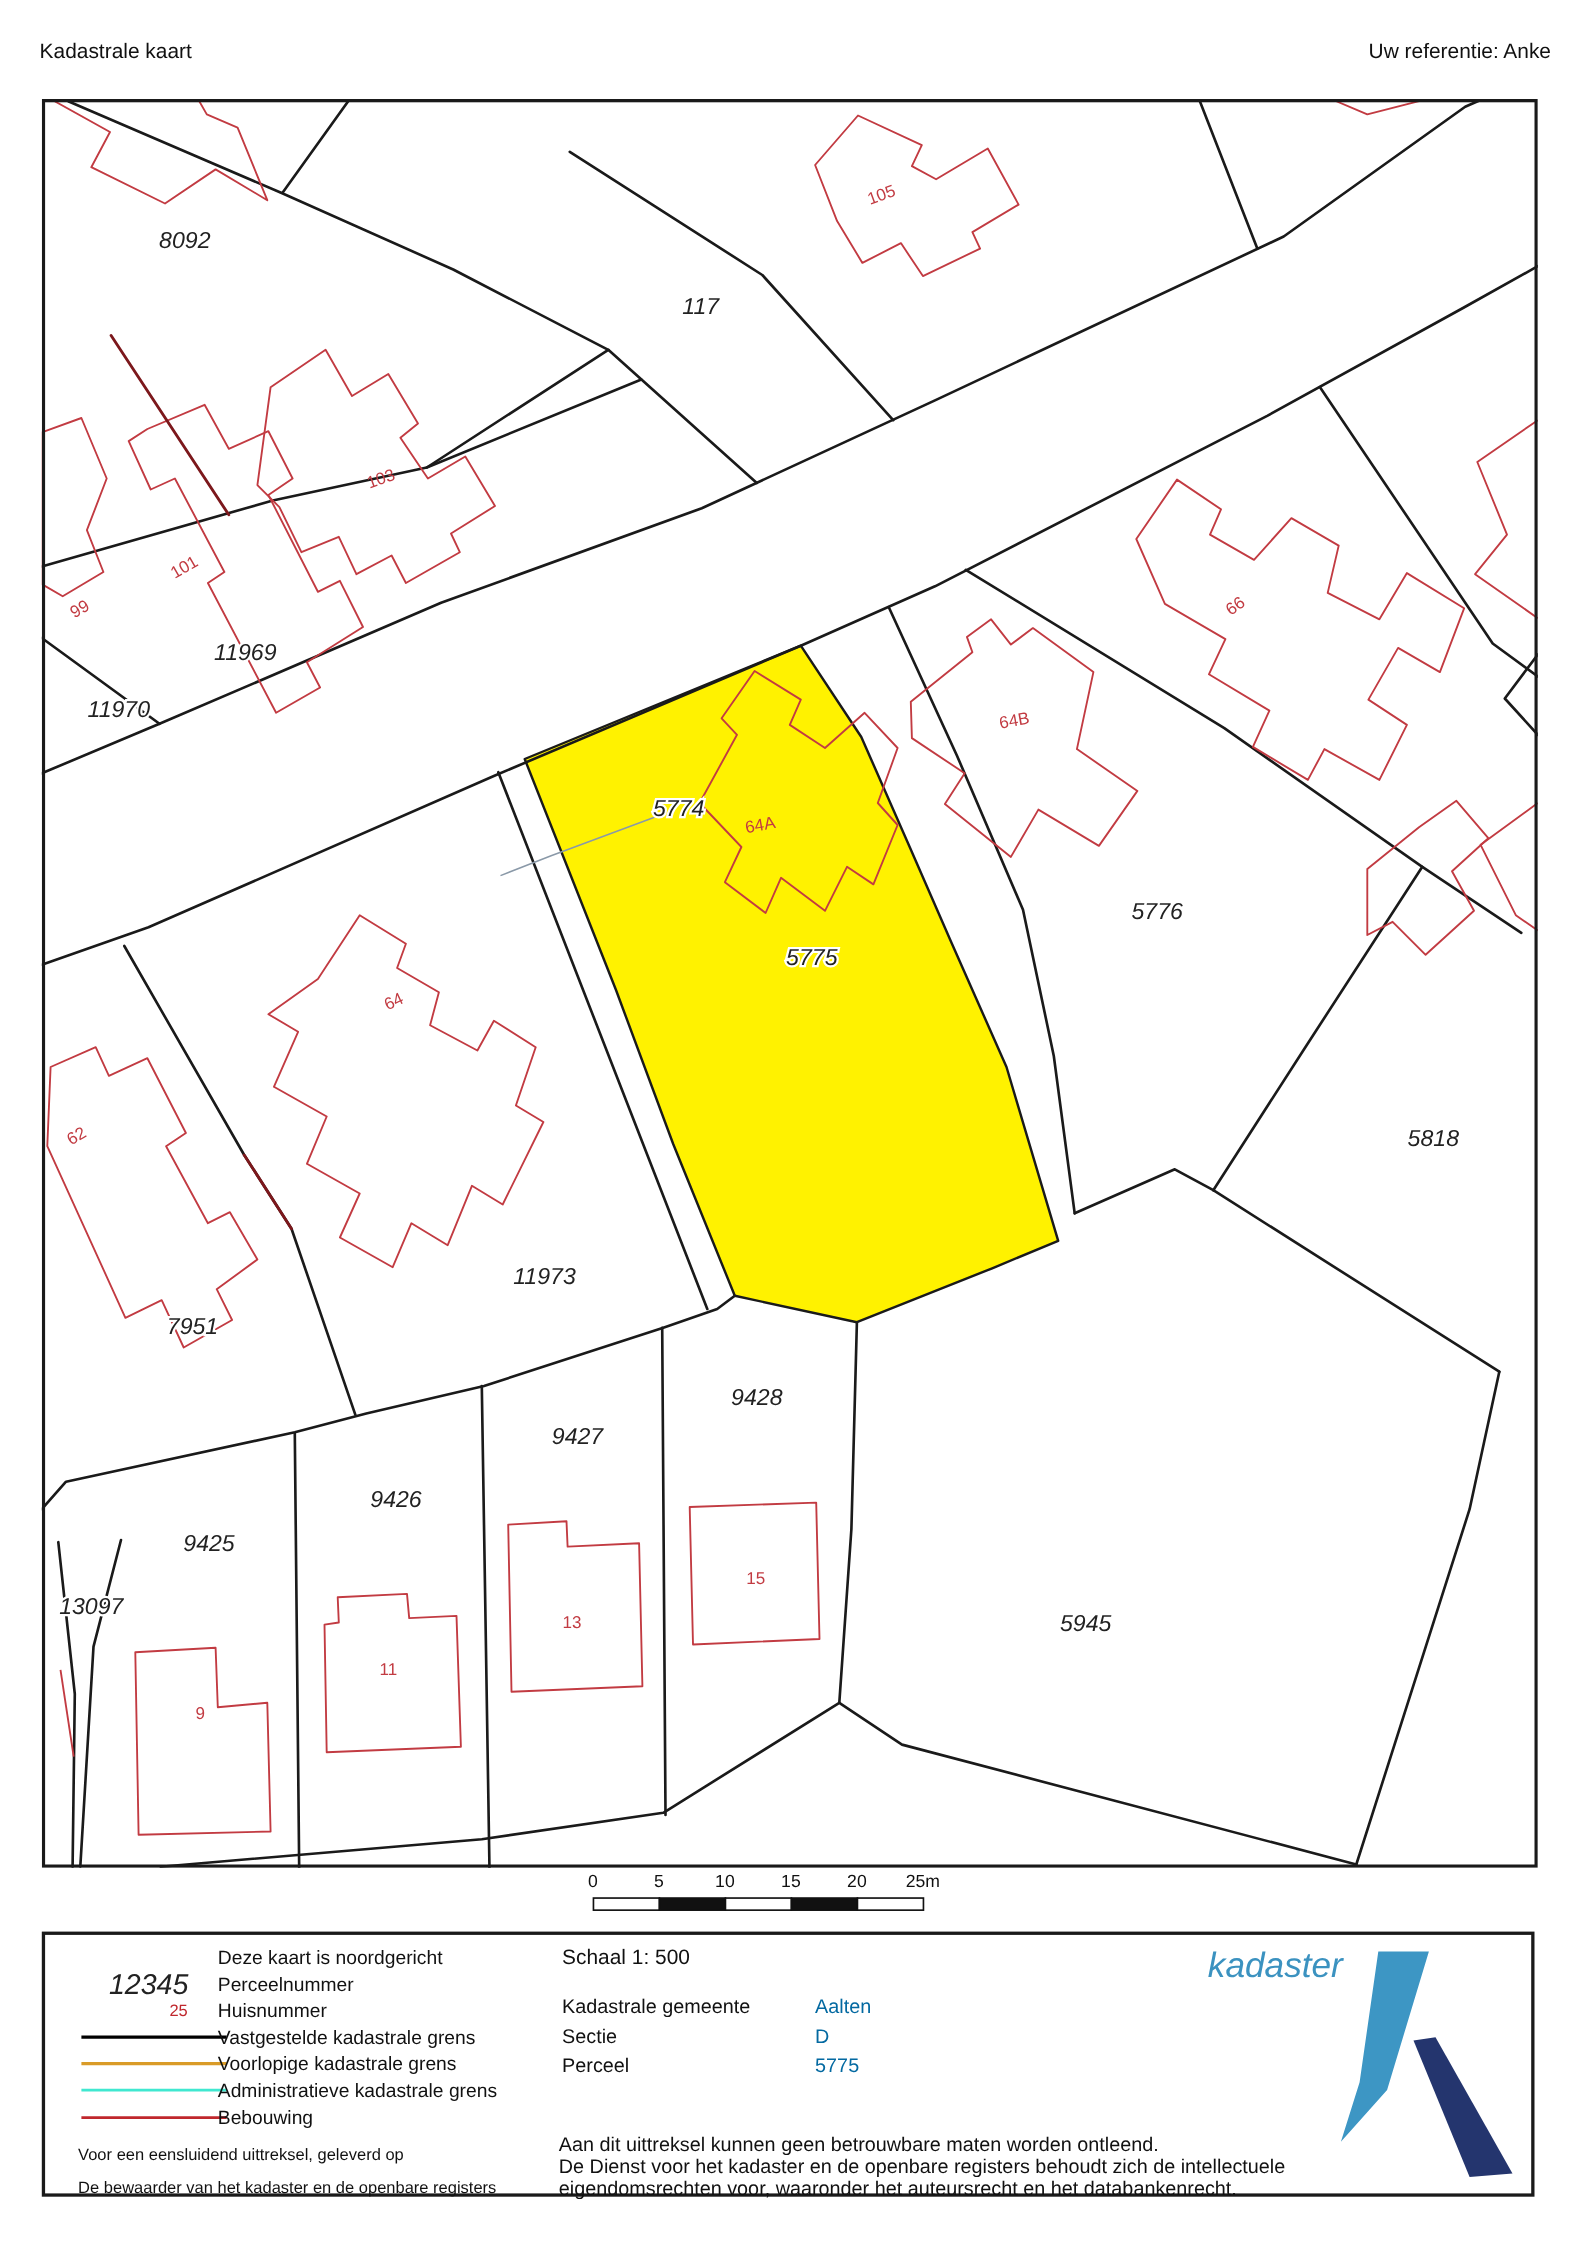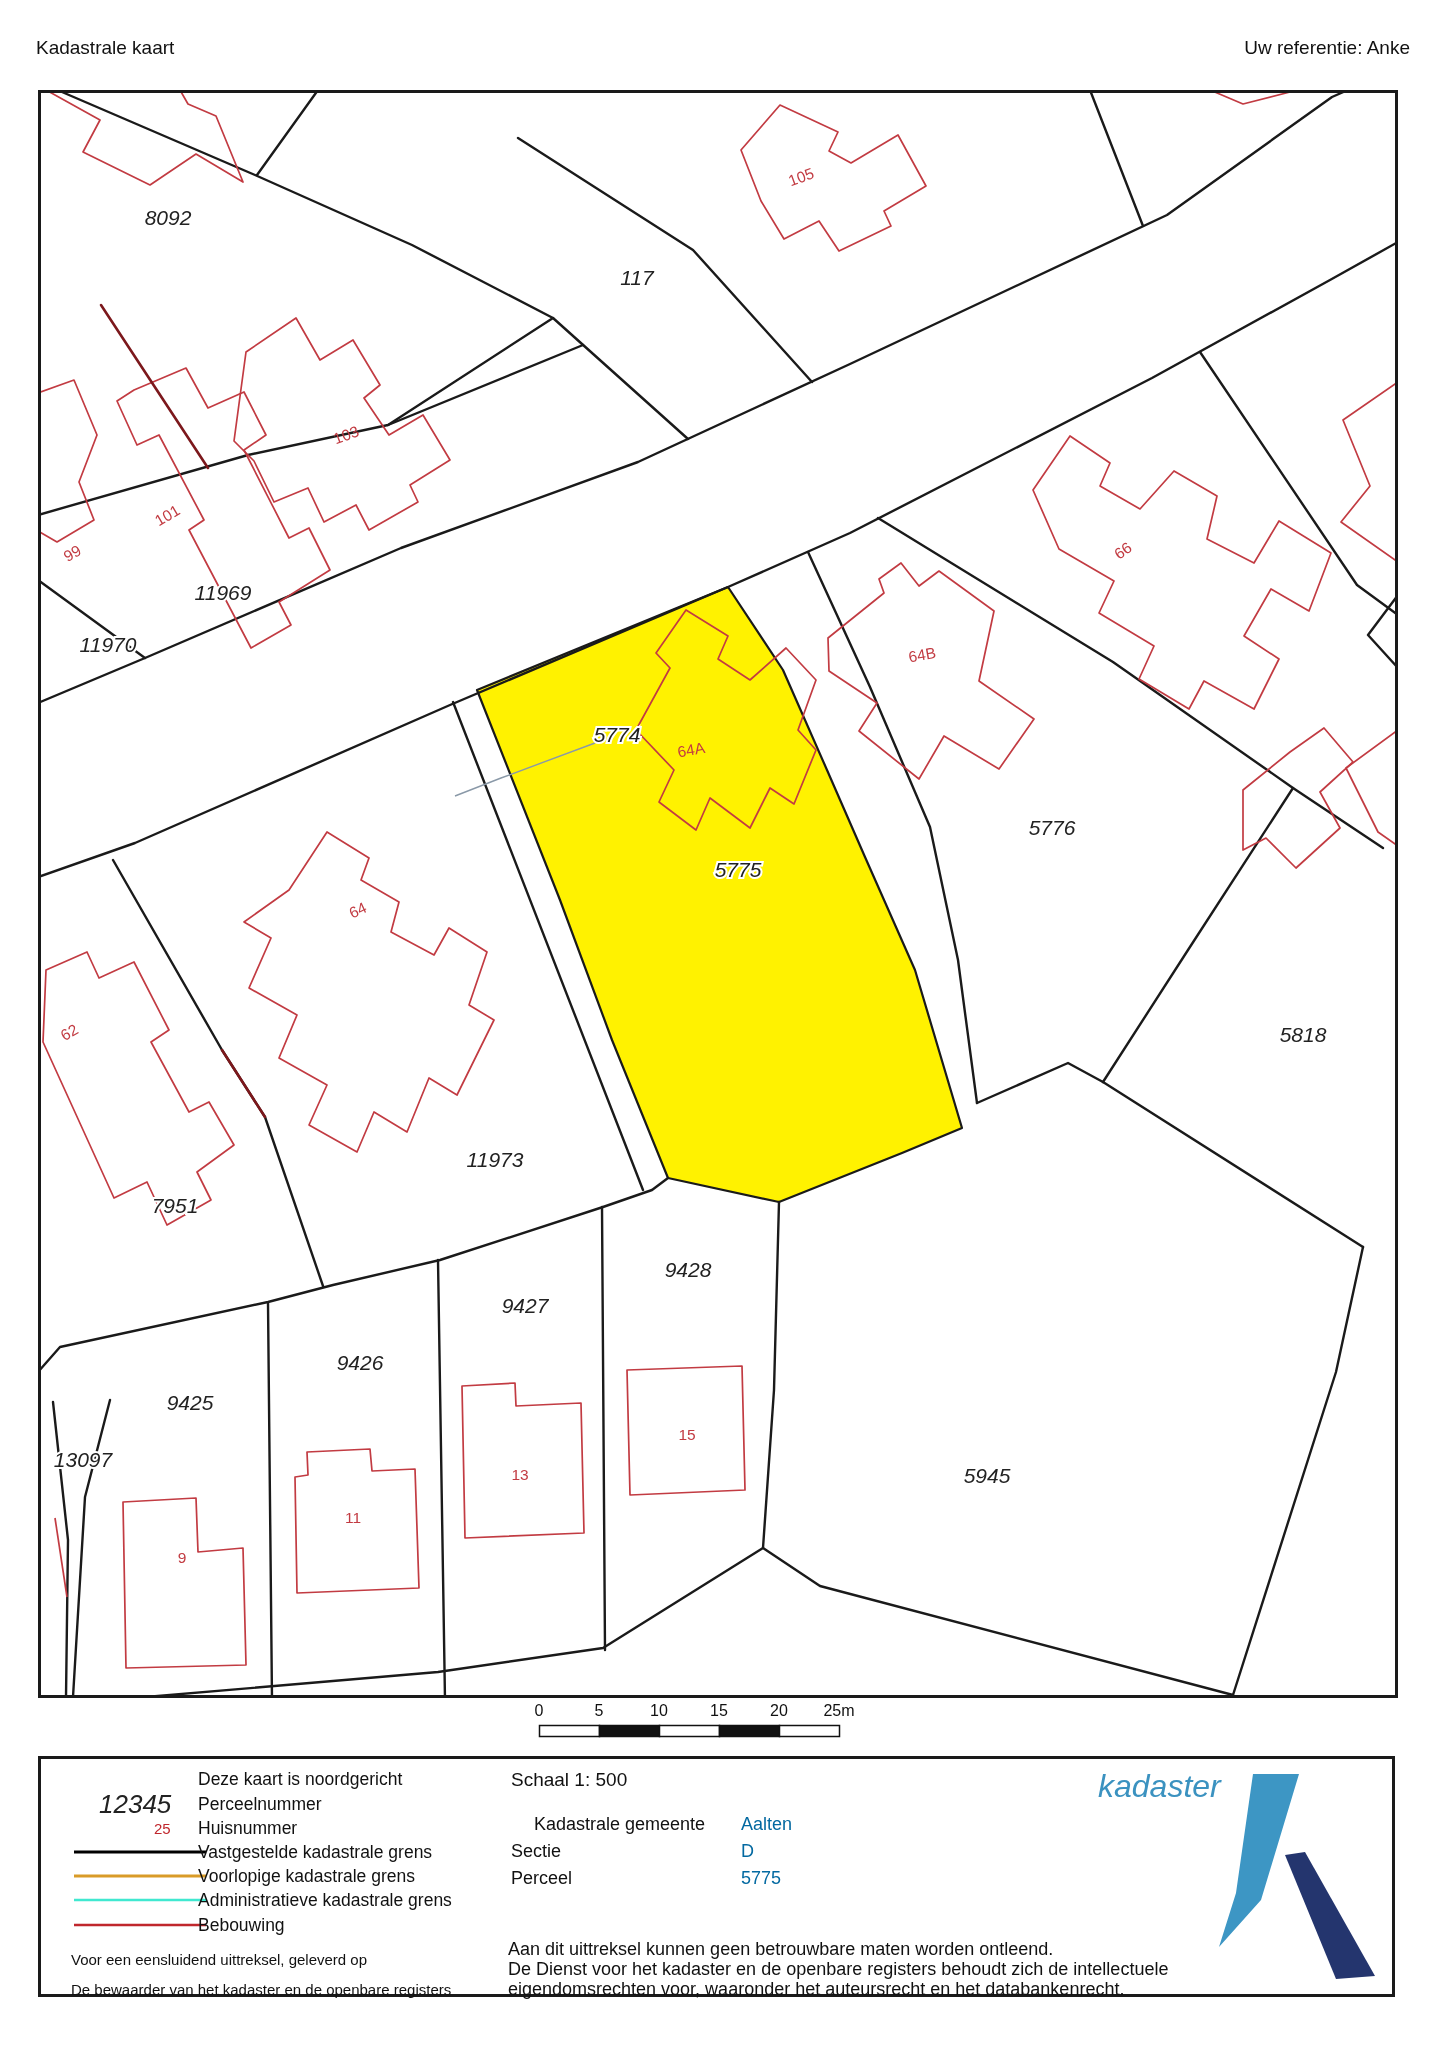--- a/index.html
+++ b/index.html
@@ -166,21 +166,21 @@
     </svg>
     <div class="lg-txt" style="left:157px;top:83px;">Vastgestelde kadastrale grens</div>
     <div class="lg-txt" style="left:157px;top:107px;">Voorlopige kadastrale grens</div>
     <div class="lg-txt" style="left:157px;top:131px;">Administratieve kadastrale grens</div>
     <div class="lg-txt" style="left:157px;top:156px;">Bebouwing</div>
 
     <div class="lg-foot" style="left:30px;top:192px;">Voor een eensluidend uittreksel, geleverd op</div>
     <div class="lg-foot" style="left:30px;top:222px;">De bewaarder van het kadaster en de openbare registers</div>
 
     <div class="info-scale" style="left:470px;top:10px;">Schaal 1: 500</div>
-    <div class="info-lab" style="left:493px;top:55px;">Kadastrale gemeente</div>
+    <div class="info-lab" style="left:470px;top:55px;">Kadastrale gemeente</div>
     <div class="info-val" style="left:672px;top:55px;">Aalten</div>
     <div class="info-lab" style="left:470px;top:82px;">Sectie</div>
     <div class="info-val" style="left:672px;top:82px;">D</div>
     <div class="info-lab" style="left:470px;top:109px;">Perceel</div>
     <div class="info-val" style="left:672px;top:109px;">5775</div>
 
     <div class="disc" style="left:467px;top:180px;">Aan dit uittreksel kunnen geen betrouwbare maten worden ontleend.</div>
     <div class="disc" style="left:467px;top:200px;">De Dienst voor het kadaster en de openbare registers behoudt zich de intellectuele</div>
     <div class="disc" style="left:467px;top:220px;">eigendomsrechten voor, waaronder het auteursrecht en het databankenrecht.</div>
 

